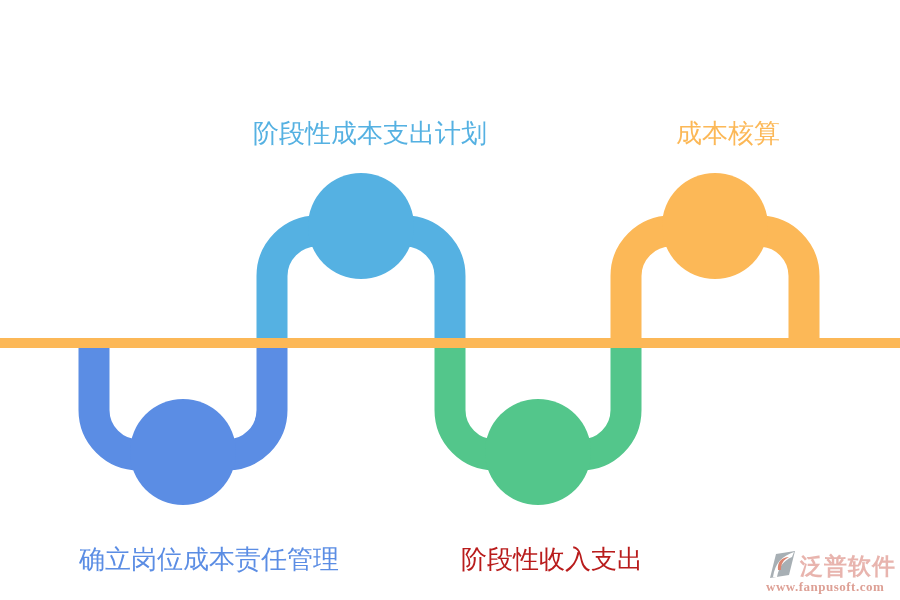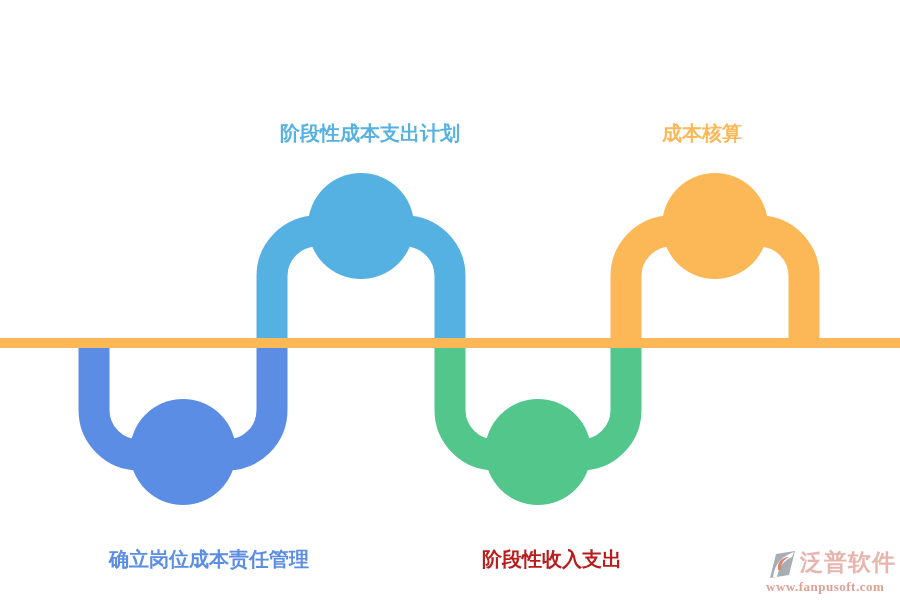--- a/index.html
+++ b/index.html
@@ -15,40 +15,41 @@
 
   .wave-svg {
     position: absolute;
     left: 0;
     top: 0;
   }
 
   .step-label {
     position: absolute;
     transform: translateX(-50%);
-    font-size: 20px;
-    font-weight: bold;
+    font-size: 26px;
+    font-weight: normal;
     white-space: nowrap;
     letter-spacing: 0px;
     line-height: 28px;
   }
   .step-label.top    { top: 119px; }
   .step-label.bottom { top: 520px; margin-top: 25px; }
 
   .watermark {
     position: absolute;
     left: 766px;
     top: 549px;
     width: 132px;
     opacity: 0.95;
   }
   .watermark-row {
     display: flex;
-    align-items: flex-start;
+    align-items: flex-end;
     gap: 2px;
+    font-family: Liberation Mono, monospace;
   }
   .watermark-brand {
     font-size: 23px;
     font-weight: bold;
     letter-spacing: 1px;
     white-space: nowrap;
     line-height: 26px;
   }
   .watermark-url {
     font-family: "Liberation Serif", "DejaVu Serif", serif;
@@ -81,21 +82,21 @@
 
     <rect x="0" y="338" width="900" height="10" fill="#fcb857"></rect>
   </svg>
 
   <div class="step-label bottom" style="left: 209px; color: rgb(91, 141, 228);">确立岗位成本责任管理</div>
 
   <div class="step-label top" style="left: 370px; color: rgb(85, 177, 226);">阶段性成本支出计划</div>
 
   <div class="step-label bottom" style="left: 552px; color: #b91c1c;">阶段性收入支出</div>
 
-  <div class="step-label top" style="left: 702px; color: rgb(252, 184, 87);">成本核算</div>
+  <div class="step-label top" style="left: 728px; color: rgb(252, 184, 87);">成本核算</div>
 
   <div class="watermark">
     <div class="watermark-row">
       <svg width="32" height="32" viewBox="0 0 32 32">
         <path d="M4 29 L10 5 L29 2 L23 26 Z" fill="#a3abb0"></path>
         <path fill="#ffffff" d="M7 28 C9 14 16 7 28 3 L26 8 C17 12 13 18 11 28 Z"></path>
         <path d="M12 21 C11 13 16 8 23 8 C17 11 15 15 15 21 Z" fill="#d97f6a"></path>
       </svg>
       <span class="watermark-brand" style="color: rgb(231, 177, 170);">泛普软件</span>
     </div>

